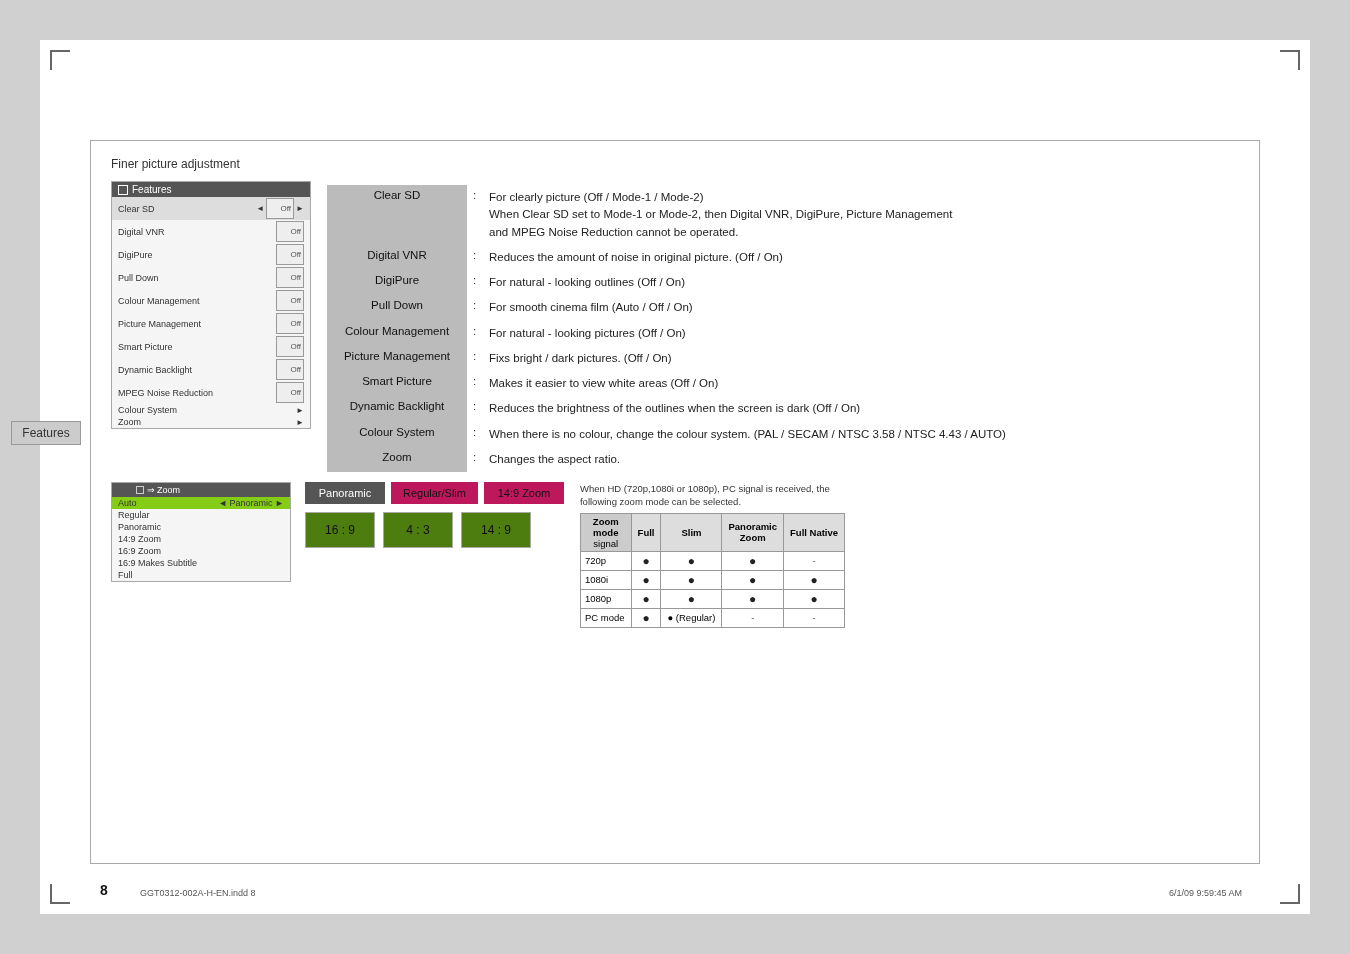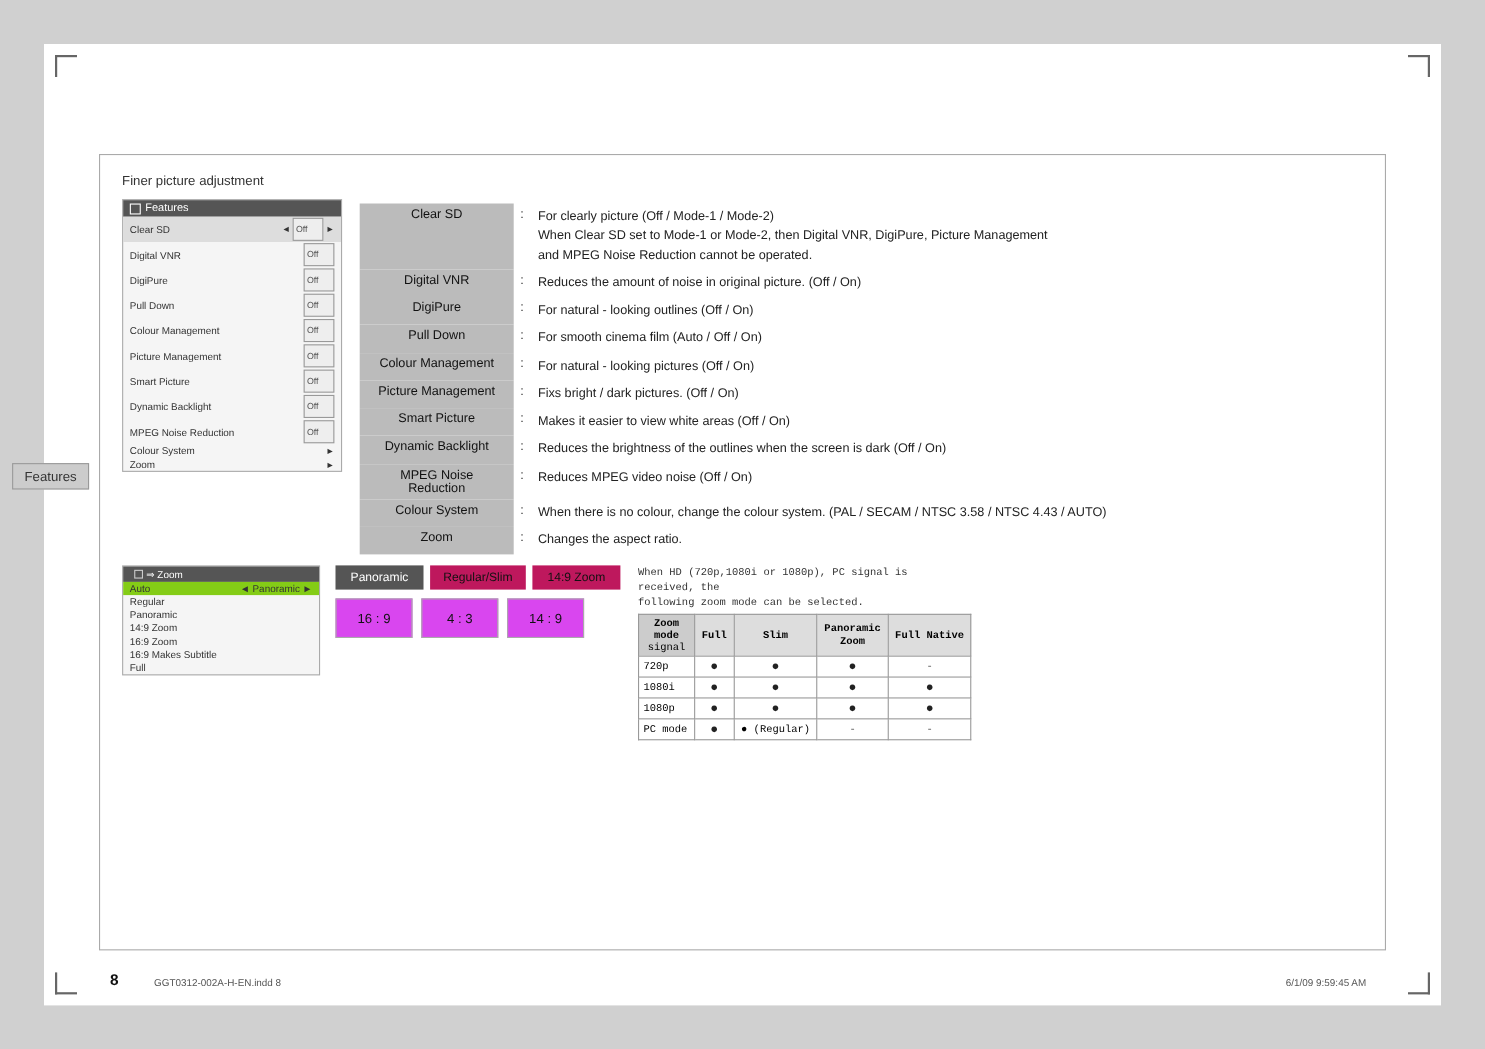--- a/index.html
+++ b/index.html
@@ -132,21 +132,21 @@
     .menu-row.selected {
       background: #ddd;
     }
     .menu-row .indicator {
       font-size: 8px;
       color: #555;
       border: 1px solid #999;
       padding: 5px 2px;
       background: #eee;
       min-width: 28px;
-      text-align: left;
+      text-align: right;
     }
     .menu-row .arrow-row {
       display: flex;
       gap: 2px;
       align-items: center;
     }
 
     
     .features-table {
       width: 100%;
@@ -188,21 +188,21 @@
     .zoom-menu-box {
       border: 1px solid #aaa;
       width: 180px;
       font-size: 9px;
       margin-right: 14px;
       background: #f5f5f5;
     }
     .zoom-menu-header {
       background: #555;
       color: #fff;
-      padding: 2px 10px;
+      padding: 2px 24px;
       font-size: 9px;
       display: flex;
       align-items: center;
       gap: 3px;
     }
     .zoom-menu-row {
       padding: 1px 6px;
       font-size: 9px;
       color: #333;
       display: flex;
@@ -219,21 +219,21 @@
       min-width: 80px;
       text-align: center;
       color: #111;
       cursor: pointer;
     }
     .zoom-btn.active {
       background: #555;
       color: #fff;
     }
     .ratio-btn {
-      background: #d946ef;
+      background: #4d7c0f;
       border: 1px solid #aaa;
       padding: 10px 14px;
       font-size: 12px;
       min-width: 70px;
       text-align: center;
       color: #111;
     }
 
     
     .zoom-table-area {
@@ -420,25 +420,20 @@
                 <td class="feature-colon">:</td>
                 <td class="feature-desc">Makes it easier to view white areas (Off / On)</td>
               </tr>
 
               <tr>
                 <td class="feature-name">Dynamic Backlight</td>
                 <td class="feature-colon">:</td>
                 <td class="feature-desc">Reduces the brightness of the outlines when the screen is dark (Off / On)</td>
               </tr>
 
-              <tr>
-                <td class="feature-name">MPEG Noise<br>Reduction</td>
-                <td class="feature-colon">:</td>
-                <td class="feature-desc">Reduces MPEG video noise (Off / On)</td>
-              </tr>
 
               <tr>
                 <td class="feature-name">Colour System</td>
                 <td class="feature-colon">:</td>
                 <td class="feature-desc">When there is no colour, change the colour system. (PAL / SECAM / NTSC 3.58 / NTSC 4.43 / AUTO)</td>
               </tr>
 
               <tr>
                 <td class="feature-name">Zoom</td>
                 <td class="feature-colon">:</td>
@@ -488,21 +483,21 @@
             <button class="zoom-btn">14:9 Zoom</button>
           </div>
 
           <div style="display:flex; gap:8px;">
             <div class="ratio-btn">16 : 9</div>
             <div class="ratio-btn">4 : 3</div>
             <div class="ratio-btn">14 : 9</div>
           </div>
         </div>
 
-        <div class="zoom-table-area" style="margin-left:16px;font-family:Liberation Mono, monospace;">
+        <div class="zoom-table-area" style="margin-left:16px;">
           <div class="zoom-info-text">
             When HD (720p,1080i or 1080p), PC signal is received, the<br>following zoom mode can be selected.
           </div>
           <table class="zoom-data-table">
             <thead>
               <tr>
                 <th style="background:#ccc;">Zoom<br>mode<br><span style="font-weight:normal;">signal</span></th>
                 <th>Full</th>
                 <th>Slim</th>
                 <th>Panoramic<br>Zoom</th>

